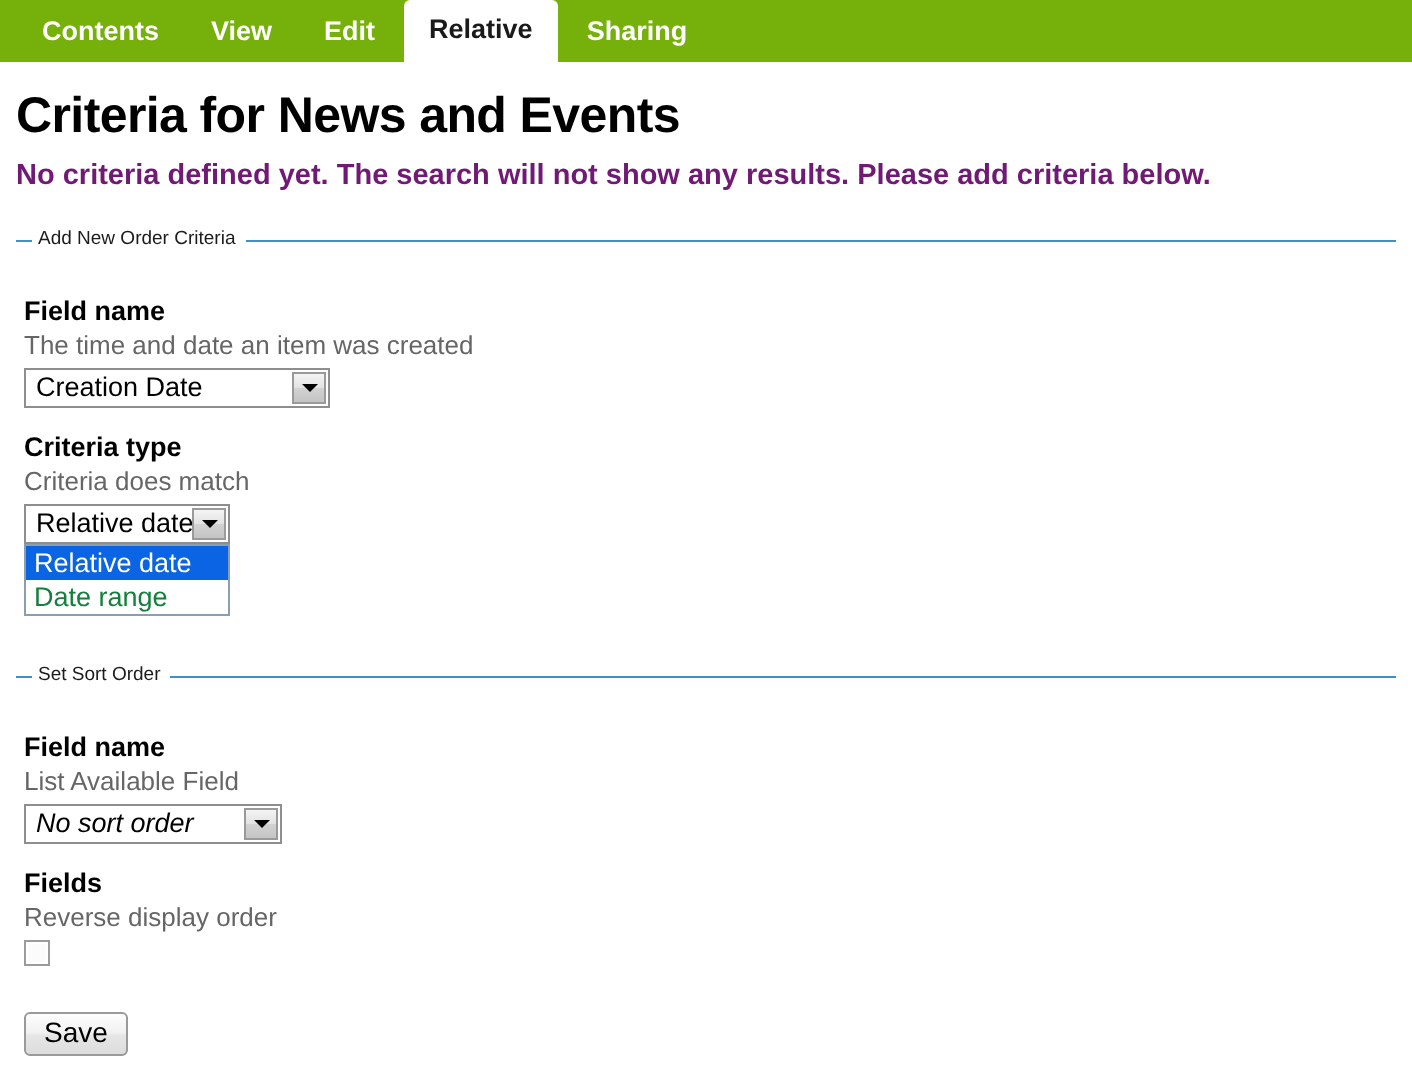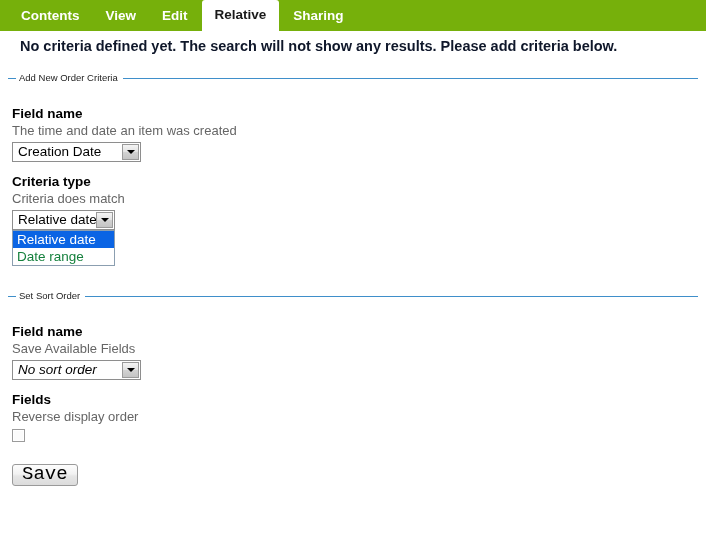--- a/index.html
+++ b/index.html
@@ -53,22 +53,22 @@
   .page-title {
     font-size: 25px;
     font-weight: bold;
     letter-spacing: -0.3px;
     margin: 13px 0 0 0;
     color: #000000;
   }
   .page-desc {
     font-size: 14.5px;
     font-weight: bold;
-    color: #0f172a;
-    margin: 7px 0 0 12px;
+    color: #701a75;
+    margin: 7px 0 0 0;
   }
 
   
   .fieldset {
     margin-top: 18px;
     position: relative;
   }
   .legend-row {
     display: flex;
     align-items: center;
@@ -144,21 +144,21 @@
     cursor: pointer;
   }
   .select .arrow-btn i {
     display: block;
     width: 0;
     height: 0;
     border-left: 4px solid transparent;
     border-right: 4px solid transparent;
     border-top: 4px solid #000000;
   }
-  .select.w-creation { width: 129px; }
+  .select.w-creation { width: 153px; }
   .select.w-criteria { width: 103px; }
   .select.w-sort { width: 129px; font-style: italic; }
 
   
   .select-open-wrap {
     position: relative;
     display: inline-block;
     margin-left: 4px;
     vertical-align: top;
   }
@@ -195,22 +195,22 @@
     box-sizing: border-box;
     margin-left: 4px;
     display: inline-block;
     cursor: pointer;
     box-shadow: inset 0 0 0 1px #ffffff;
   }
 
   
   .save-btn {
     margin: 18px 0 0 4px;
-    font-family: Liberation Mono, monospace;
-    font-size: 19px;
+    font-family: Liberation Sans, sans-serif;
+    font-size: 14px;
     color: #000000;
     background: linear-gradient(180deg, #fdfdfd 0%, #f2f2f2 45%, #e6e6e6 55%, #dcdcdc 100%);
     border: 1px solid #9a9a9a;
     border-radius: 3px;
     padding: 2px 9px 3px 9px;
     cursor: pointer;
     line-height: 15px;
   }
 
   .mt-sort { margin-top: 12px; }
@@ -222,20 +222,21 @@
 <div class="tabbar">
   <div class="tab">Contents</div>
   <div class="tab">View</div>
   <div class="tab">Edit</div>
   <div class="tab active">Relative</div>
   <div class="tab">Sharing</div>
 </div>
 
 <div class="content">
 
+  <h1 class="page-title">Criteria for News and Events</h1>
   <div class="page-desc">No criteria defined yet. The search will not show any results. Please add criteria below.</div>
 
   <div class="fieldset">
     <div class="legend-row">
       <span class="legend-dash"></span>
       <span class="legend-text">Add New Order Criteria</span>
       <span class="legend-line"></span>
     </div>
 
     <div class="fieldset-body">
@@ -273,21 +274,21 @@
   <div class="fieldset">
     <div class="legend-row">
       <span class="legend-dash"></span>
       <span class="legend-text">Set Sort Order</span>
       <span class="legend-line"></span>
     </div>
 
     <div class="fieldset-body">
 
       <div class="field-label">Field name</div>
-      <div class="field-help">Save Available Fields</div>
+      <div class="field-help">List Available Field</div>
 
       <div class="select w-sort">
         <span class="value">No sort order</span>
         <span class="arrow-btn">
             <i></i>
           </span>
       </div>
 
       <div class="field-label mt-sort">Fields</div>
       <div class="field-help">Reverse display order</div>

